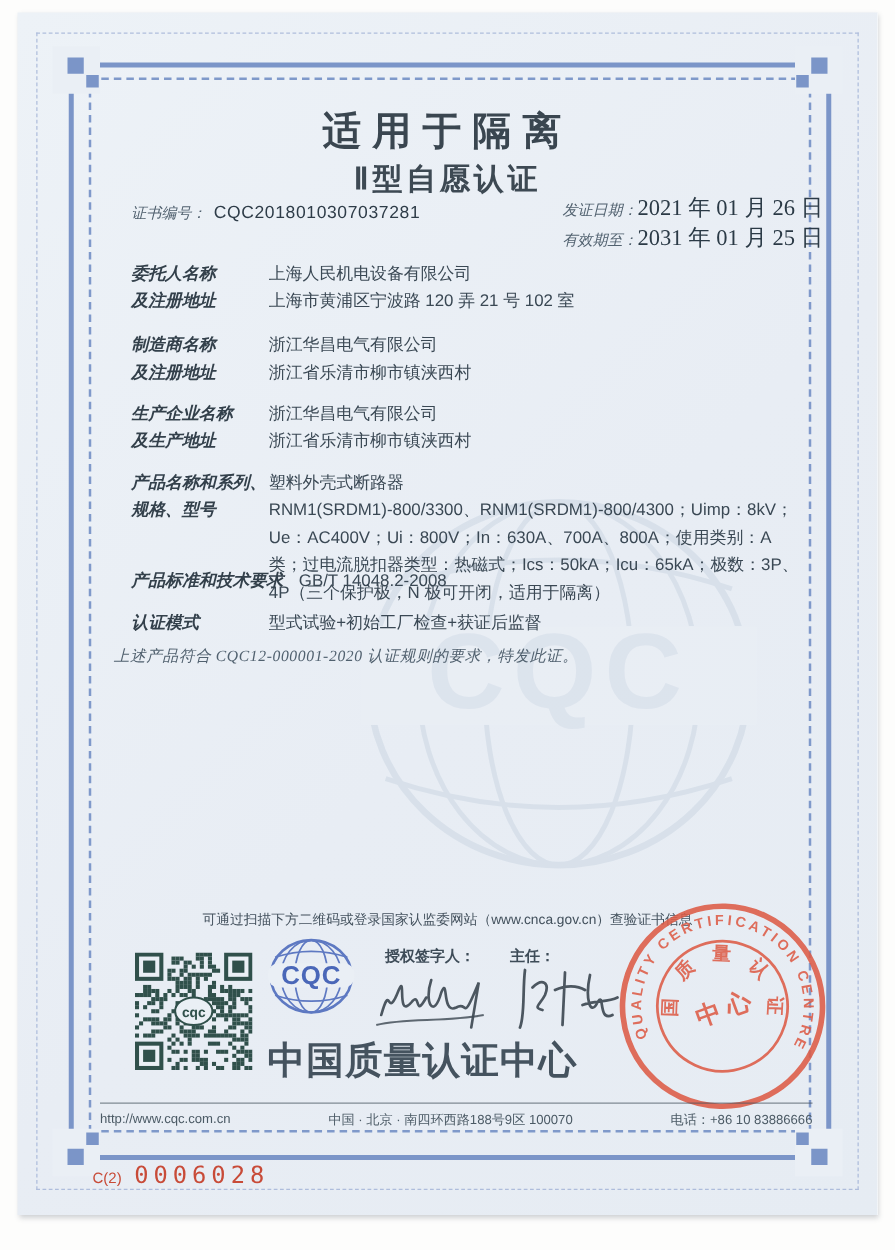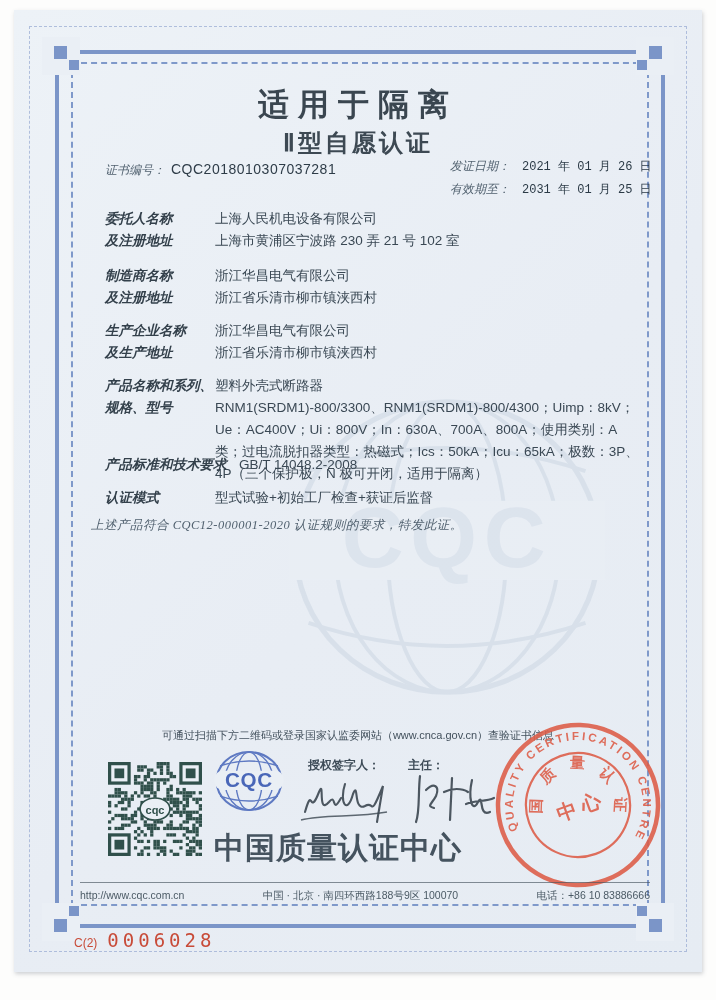--- a/index.html
+++ b/index.html
@@ -31,22 +31,22 @@
   
   .title{position:absolute;left:0;top:74px;width:100%;text-align:center;
     font-size:31px;font-weight:bold;letter-spacing:9px;color:#3a4650;}
   .subtitle{position:absolute;left:0;top:117px;width:100%;text-align:center;
     font-size:24px;font-weight:600;letter-spacing:3px;color:#3d4953;}
   .kai{font-family:"Liberation Serif",serif;font-style:italic;color:#51616f;}
   .certno{position:absolute;left:91px;top:151px;font-size:12px;text-align:right;}
   .certno .num{font-family:"Liberation Sans",sans-serif;font-style:normal;
     font-size:14px;color:#2e3c48;letter-spacing:.5px;margin-left:6px;}
   .dates{position:absolute;left:436px;top:145px;font-size:12px;line-height:22px;}
-  .dates .v{font-family:Liberation Mono, monospace;font-style:normal;
-    color:#2b3a46;font-size:12px;margin-left:12px;}
+  .dates .v{font-family:Liberation Serif, serif;font-style:normal;
+    color:#2b3a46;font-size:18px;margin-left:0;}
   .row{position:absolute;left:91px;display:flex;font-size:13.5px;line-height:22px;}
   .row .lbl{width:110px;font-weight:bold;color:#33404b;flex-shrink:0;font-style:italic;}
   .row.wide .lbl{width:134px;}
   .row .val{width:424px;color:#3a4854;}
   .notes{position:absolute;left:77px;font-size:12.5px;letter-spacing:.5px;}
   .verify{position:absolute;left:0;top:718px;width:100%;text-align:center;
     font-size:11px;color:#42505c;}
   .orgname{position:absolute;left:200px;top:818px;width:284px;
     font-size:30px;font-weight:600;letter-spacing:1px;color:#45535f;}
   .sig-label{position:absolute;font-size:12px;font-weight:bold;color:#3e4c58;}
@@ -107,21 +107,21 @@
     </div>
   </div>
 
   <div class="row" style="top:198px">
     <div class="lbl">
         <div>委托人名称</div>
         <div>及注册地址</div>
       </div>
     <div class="val">
         <div>上海人民机电设备有限公司</div>
-        <div>上海市黄浦区宁波路 230 弄 21 号 102 室</div>
+        <div>上海市黄浦区宁波路 120 弄 21 号 102 室</div>
       </div>
   </div>
   <div class="row" style="top:255px">
     <div class="lbl">
         <div>制造商名称</div>
         <div>及注册地址</div>
       </div>
     <div class="val">
         <div>浙江华昌电气有限公司</div>
         <div>浙江省乐清市柳市镇浃西村</div>

